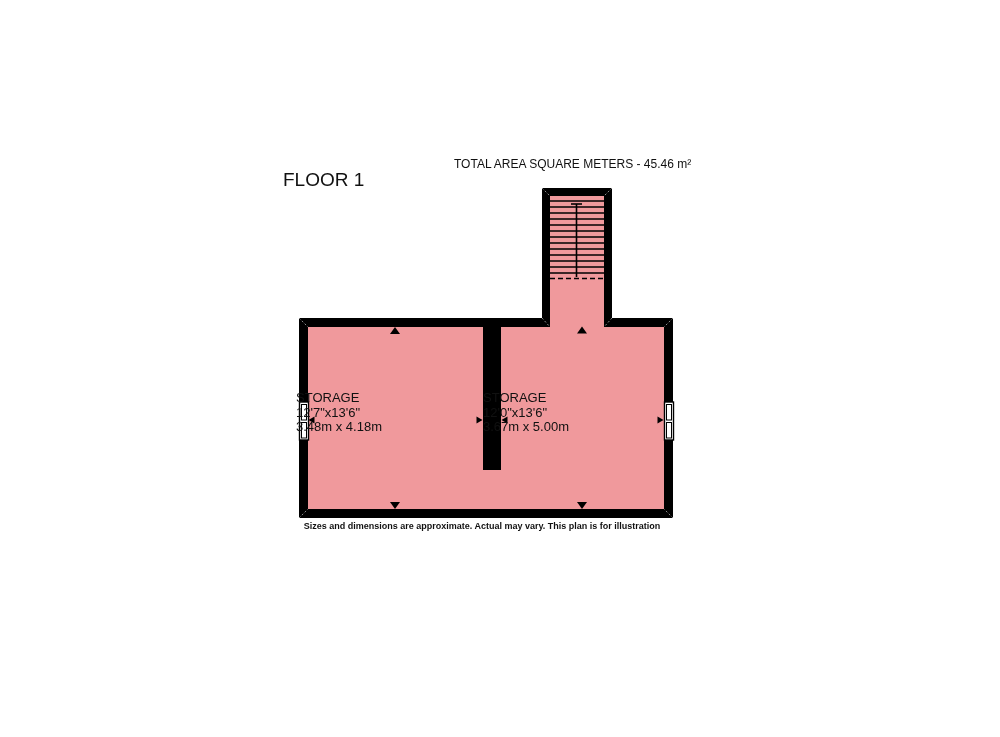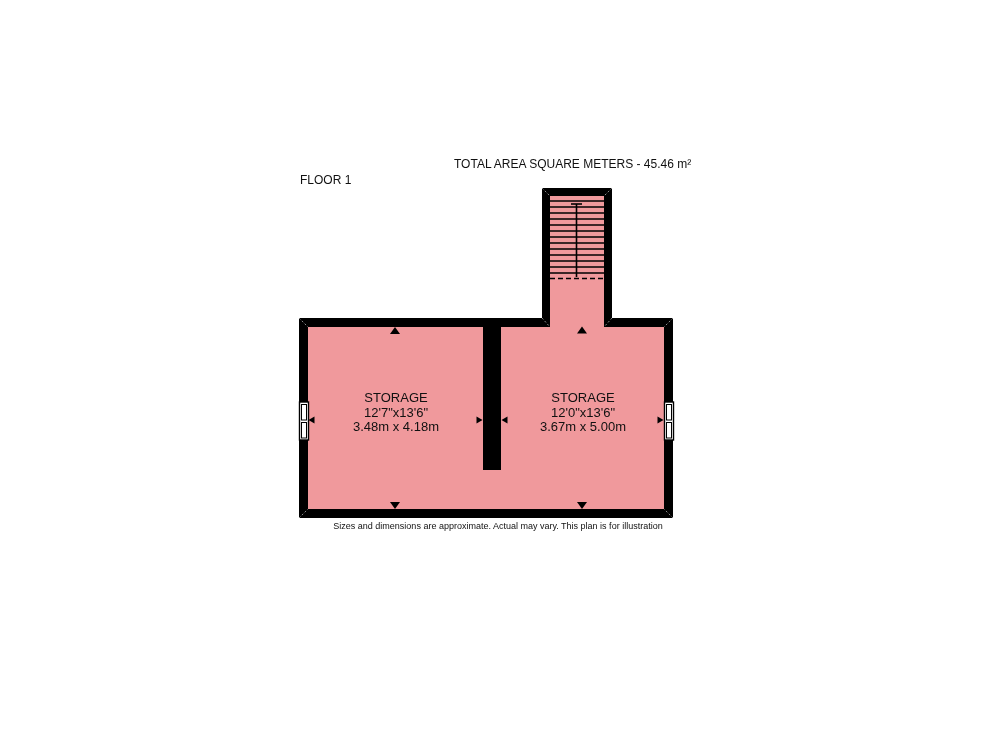--- a/index.html
+++ b/index.html
@@ -14,51 +14,51 @@
   html, body {
     width: 1000px; height: 737px;
     background: var(--page-bg);
     font-family: "Liberation Sans", sans-serif;
     color: var(--text);
     position: relative;
     overflow: hidden;
   }
   .abs { position: absolute; }
   .floor-label {
-    left: 300px; top: 173px;
-    font-size: 12px; line-height: 14px;
+    left: 283px; top: 173px;
+    font-size: 19px; line-height: 14px;
     white-space: nowrap;
   }
   .area-block {
     left: 424px; top: 157px;
     font-size: 12px; line-height: 14.6px;
     white-space: nowrap;
     margin-left: 30px;
   }
   .plan-svg { left: 0; top: 0; width: 1000px; height: 737px; }
   .wall { fill: var(--wall); }
   .floor { fill: var(--room-fill); }
   .tread { stroke: var(--wall); stroke-width: 1.6; }
   .stair-break { stroke: var(--wall); stroke-width: 1.5; stroke-dasharray: 5 3; fill: none; }
   .stair-rail { stroke: var(--wall); stroke-width: 1.6; fill: none; }
   .mitre { stroke: var(--mitre-line); stroke-width: 1; stroke-dasharray: 2 2; fill: none; }
   .win-outer { fill: var(--window-fill); stroke: var(--wall); stroke-width: 1.4; }
   .win-inner { fill: var(--window-fill); stroke: var(--wall); stroke-width: 1; }
   .dim-arrow { fill: var(--wall); }
   .room-label {
-    width: 200px; text-align: center;
+    width: 200px; 
     font-size: 13px; line-height: 14.6px;
     white-space: nowrap;
   }
   .room-label-left { left: 296px; top: 391px; }
   .room-label-right { left: 483px; top: 391px; }
   .disclaimer {
-    left: 296px; top: 521px; width: 404px;
+    left: 280px; top: 521px; width: 404px;
     text-align: center;
-    font-size: 9px; line-height: 11.2px;
+    font-size: 9px; line-height: 11.2px; font-weight: bold;
   }
 </style>
 </head>
 <body>
 
 <div class="abs floor-label">FLOOR 1</div>
 
 <div class="abs area-block">
   <div>TOTAL AREA SQUARE METERS - 45.46 m²</div>
 </div>

